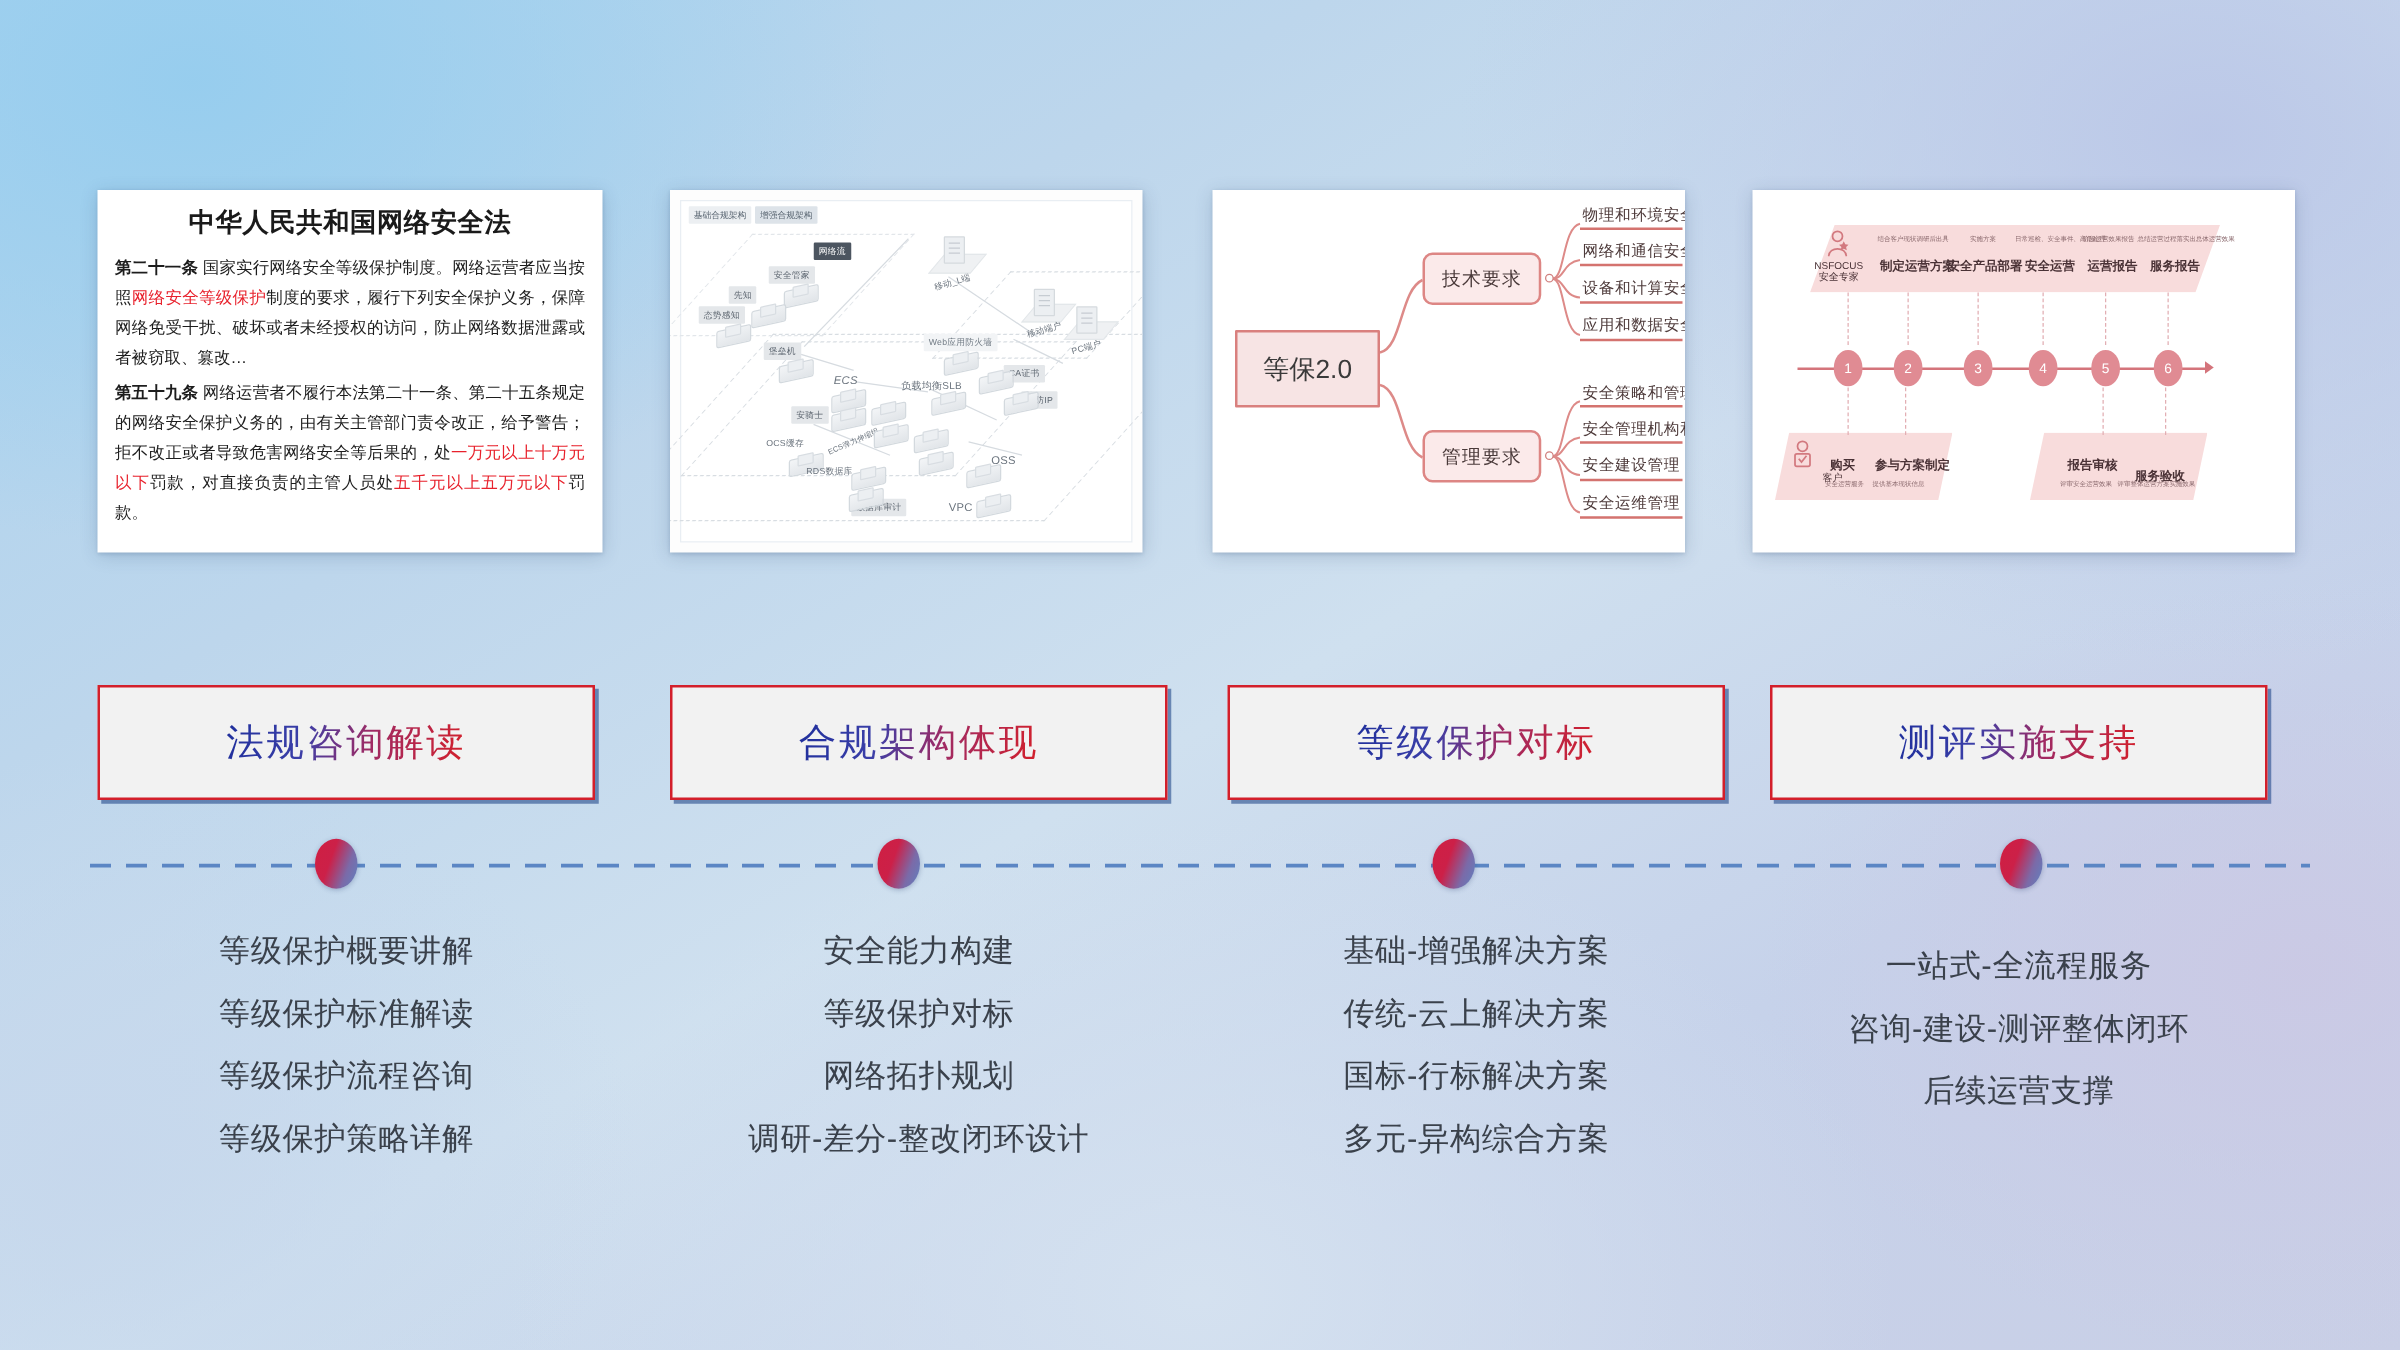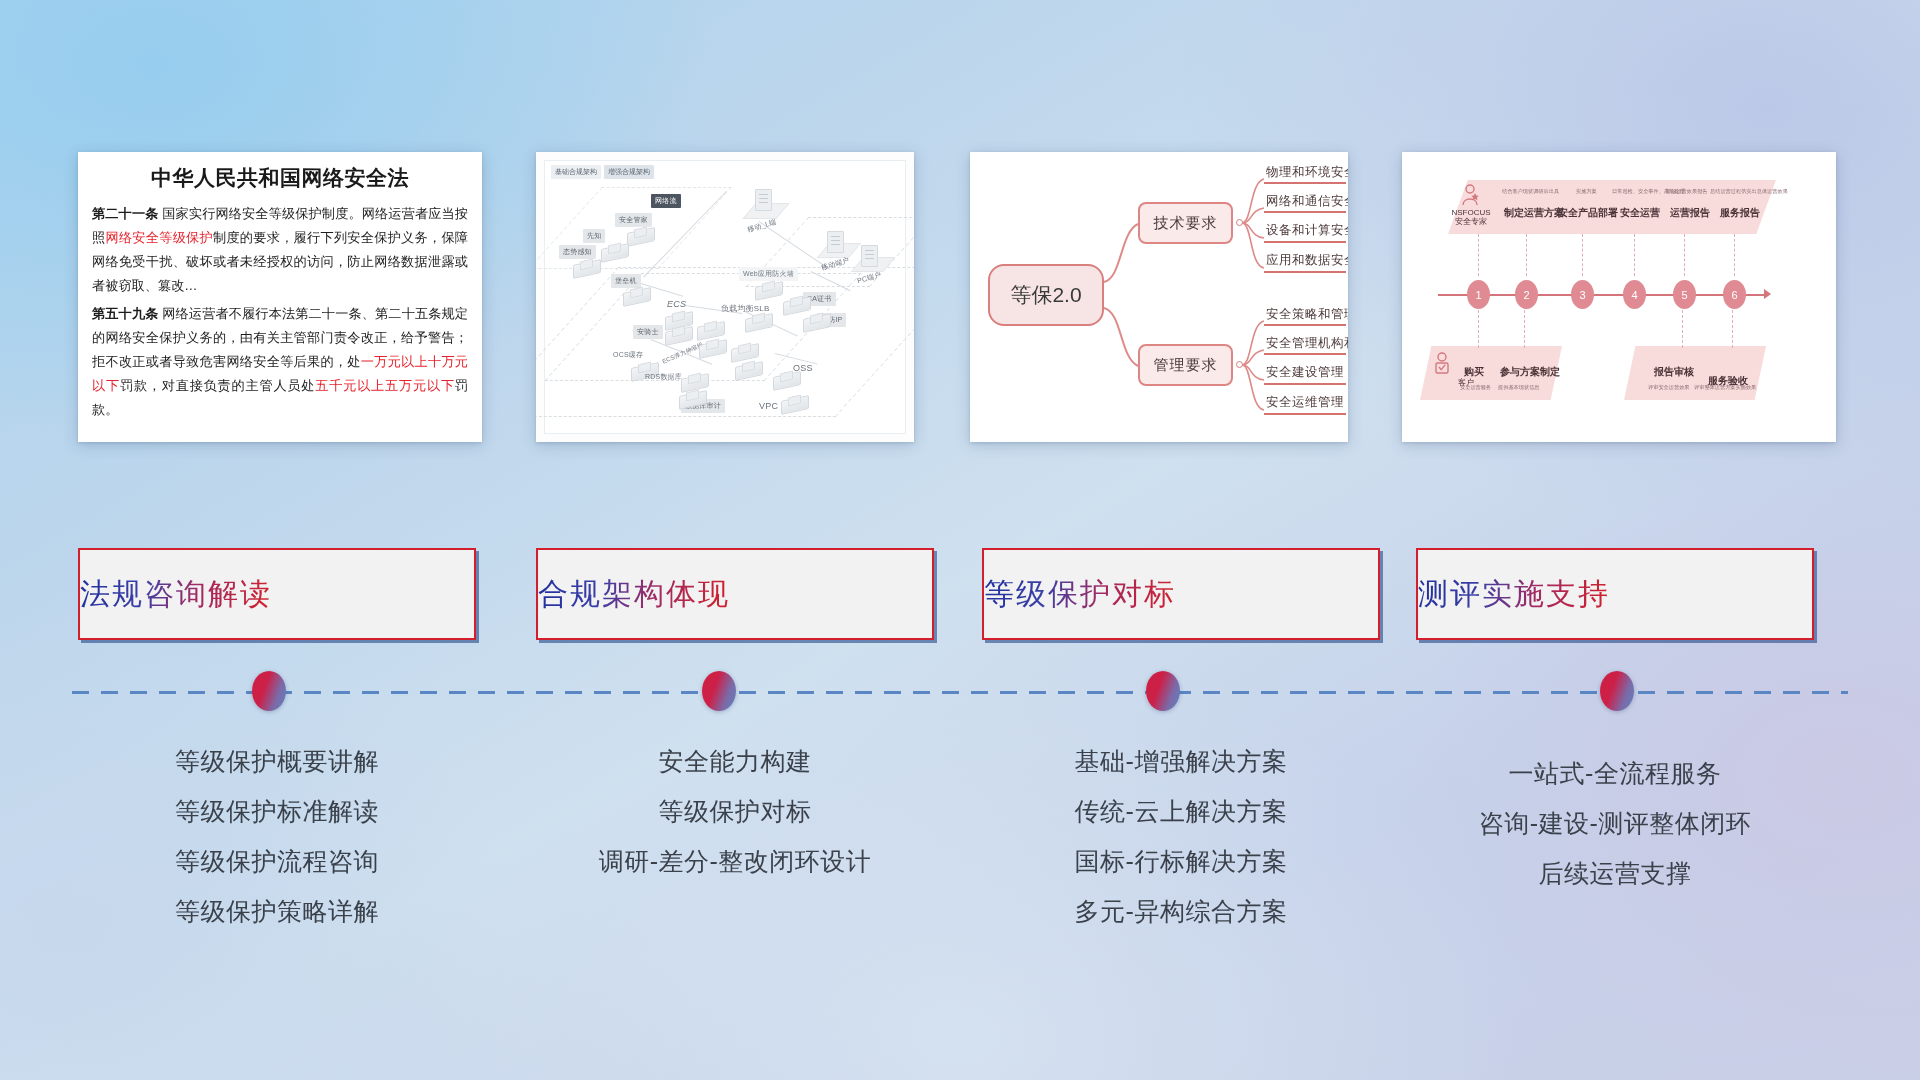--- a/index.html
+++ b/index.html
@@ -64,21 +64,21 @@
   .srv { position:absolute; width:17px; height:22px; background:#eceff2; border:1px solid #d5dade; border-radius:1px; }
   .srv i { position:absolute; left:3px; right:3px; top:4px; height:1px; background:#c6ccd2; box-shadow:0 4px 0 #c6ccd2,0 8px 0 #c6ccd2; }
   .dashgrp { position:absolute; border:1px dashed #d8dde2; }
   .lnk { position:absolute; background:#d6dbe0; height:1px; transform-origin:0 0; }
 
   
   #card3 { left:970px; width:378px; height:290px; }
   .mm { position:absolute; inset:0; }
   .mm-root {
     position:absolute; left:18px; top:112px; width:116px; height:62px;
-    background:#f7e4e4; border:2px solid #d9807e; border-radius:16px;
+    background:#f7e4e4; border:2px solid #d9807e; border-radius:1px;
     display:flex; align-items:center; justify-content:center;
     font-size:21px; color:#3a3a3a;
   }
   .mm-branch {
     position:absolute; width:95px; height:42px;
     background:#fbeaea; border:2px solid #dd8684; border-radius:8px;
     display:flex; align-items:center; justify-content:center;
     font-size:15px; color:#4a3a3a; letter-spacing:1px;
   }
   #mmb1 { left:168px; top:50px; }
@@ -113,21 +113,21 @@
   .tl-tick { position:absolute; width:1px; border-left:1px dashed #e2aeb3; }
   .tl-actor { position:absolute; font-size:8px; color:#4a3236; text-align:center; line-height:1.15; white-space:nowrap; }
   .tl-person { position:absolute; }
 
   
   .heads { position:absolute; top:548px; left:0; width:1920px; height:92px; }
   .head-box {
     position:absolute; top:0; height:92px; background:#f2f2f2;
     border:2px solid #d31f2b;
     box-shadow:3px 3px 0 0 rgba(20,60,130,.55);
-    display:flex; align-items:center; 
+    display:flex; align-items:center; justify-content:center;
   }
   .head-box span {
     font-size:30px; font-weight:500; letter-spacing:2px;
     background:linear-gradient(100deg,#1f2f9c 0%,#3b3fa8 32%,#a02a63 60%,#d4202a 100%);
     -webkit-background-clip:text; background-clip:text; color:transparent;
   }
   #head1 { left:78px;   width:398px; }
   #head2 { left:536px;  width:398px; }
   #head3 { left:982px;  width:398px; }
   #head4 { left:1416px; width:398px; }
@@ -409,20 +409,21 @@
 <div class="lists">
   <div class="list-col" id="col1">
     <div>等级保护概要讲解</div>
     <div>等级保护标准解读</div>
     <div>等级保护流程咨询</div>
     <div>等级保护策略详解</div>
   </div>
   <div class="list-col" id="col2">
     <div>安全能力构建</div>
     <div>等级保护对标</div>
+    <div>网络拓扑规划</div>
     <div>调研-差分-整改闭环设计</div>
   </div>
   <div class="list-col" id="col3">
     <div>基础-增强解决方案</div>
     <div>传统-云上解决方案</div>
     <div>国标-行标解决方案</div>
     <div>多元-异构综合方案</div>
   </div>
   <div class="list-col" id="col4" style="top:12px;">
     <div>一站式-全流程服务</div>

